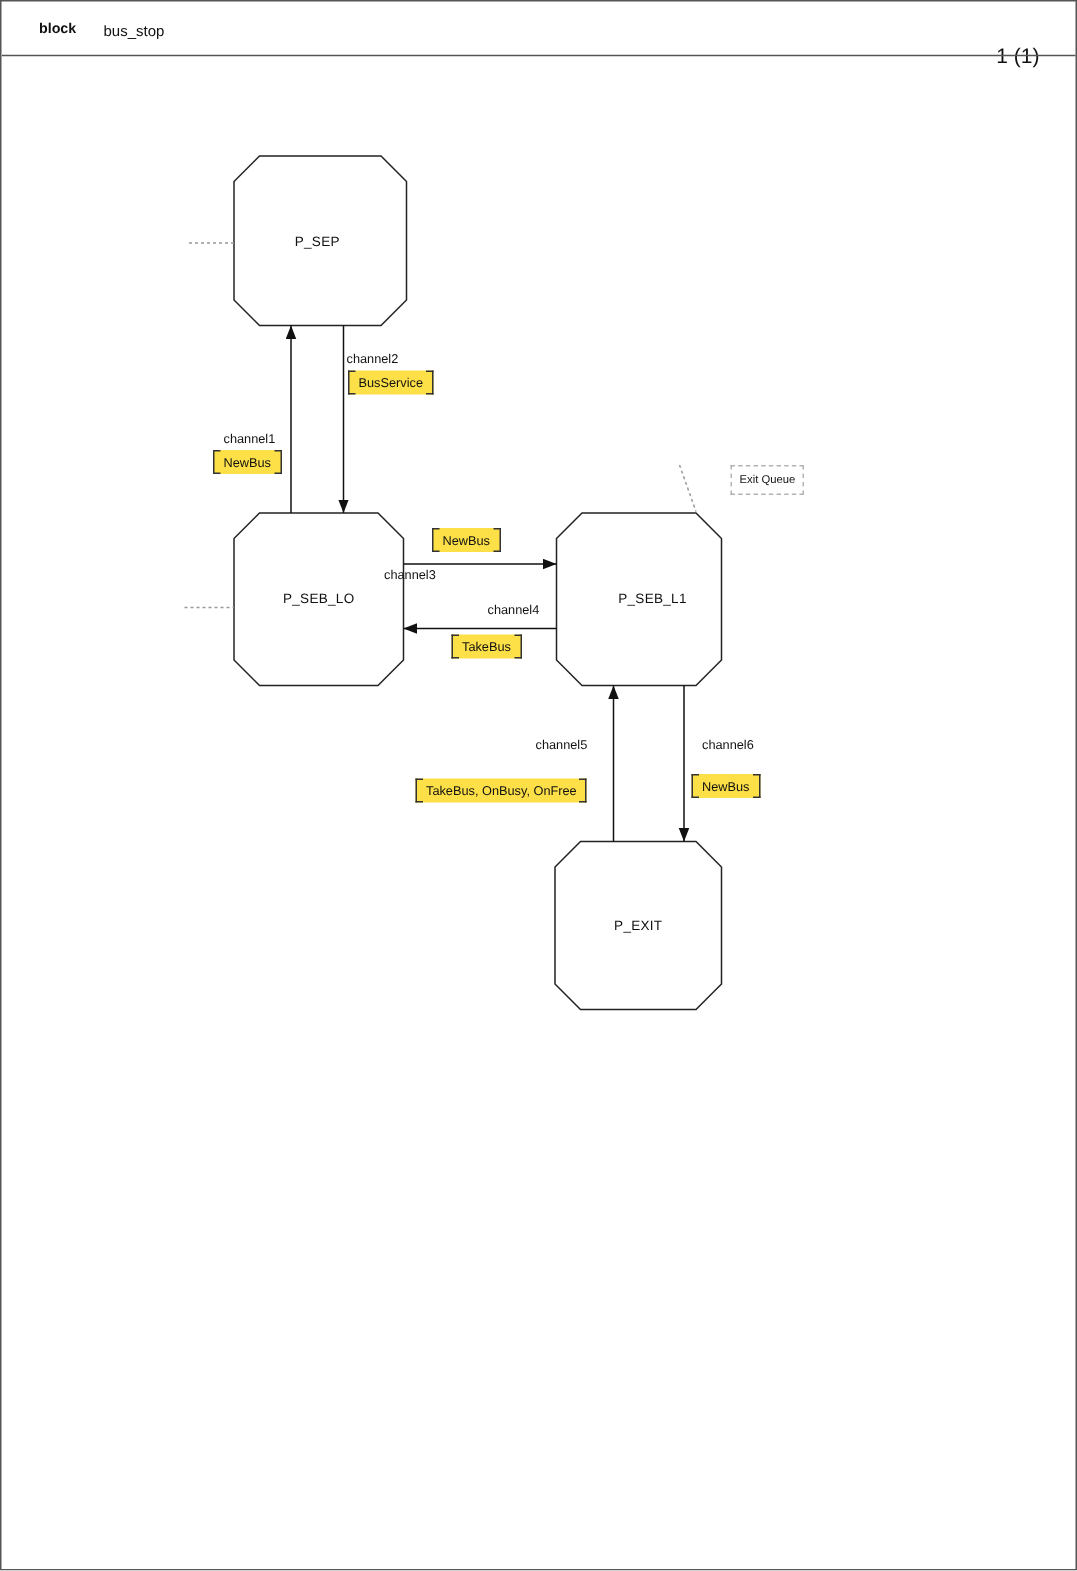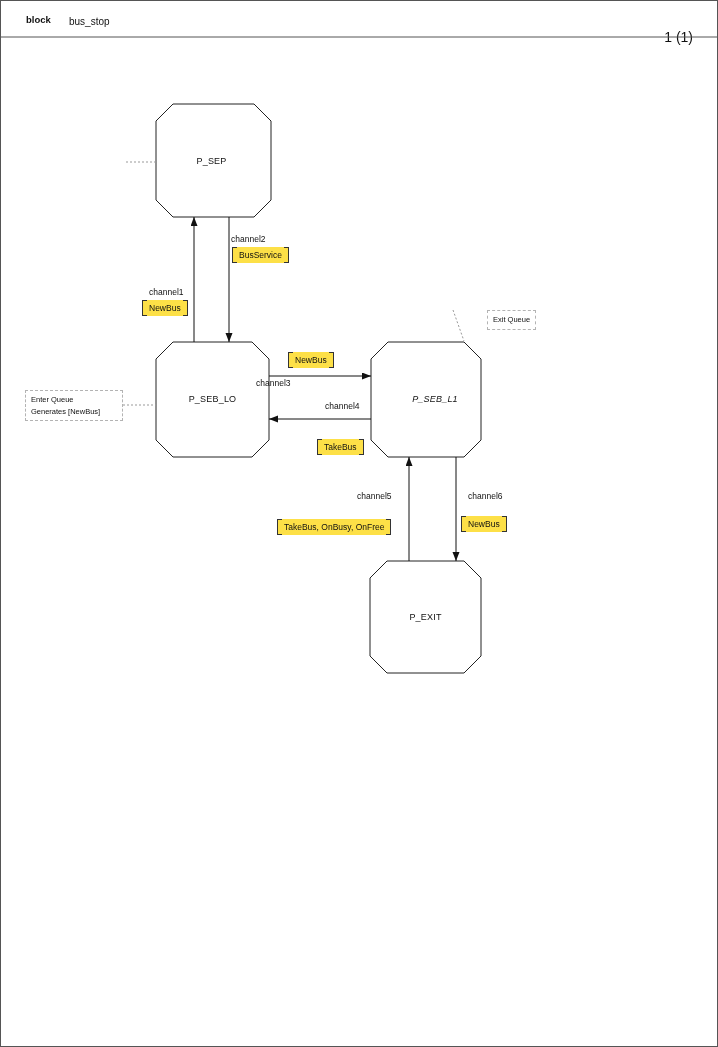--- a/index.html
+++ b/index.html
@@ -57,44 +57,40 @@
     <line x1="408" y1="560" x2="408" y2="456" stroke="#111" stroke-width="1" marker-end="url(#arr)"></line>
     <line x1="455" y1="456" x2="455" y2="560" stroke="#111" stroke-width="1" marker-end="url(#arr)"></line>
 
     <line x1="125" y1="161" x2="155" y2="161" stroke="#999" stroke-width="1" stroke-dasharray="2,2"></line>
     <line x1="122" y1="404" x2="155" y2="404" stroke="#999" stroke-width="1" stroke-dasharray="2,2"></line>
     <line x1="452" y1="309" x2="463" y2="340" stroke="#999" stroke-width="1" stroke-dasharray="2,2"></line>
   </svg>
 
   <div class="proc-label" style="left:155px; top:155px; width:111px;">P_SEP</div>
   <div class="proc-label" style="left:155px; top:393px; width:113px;">P_SEB_LO</div>
-  <div class="proc-label" style="left:370px; top:393px; width:128px;font-style:italic;">P_SEB_L1</div>
+  <div class="proc-label" style="left:370px; top:393px; width:128px;">P_SEB_L1</div>
   <div class="proc-label" style="left:369px; top:611px; width:111px;">P_EXIT</div>
 
   <div class="ch-label" style="left:148px; top:286px;">channel1</div>
   <div class="sig" style="left:141px; top:299px;">NewBus</div>
 
   <div class="ch-label" style="left:230px; top:233px;">channel2</div>
   <div class="sig" style="left:231px; top:246px;">BusService</div>
 
   <div class="sig" style="left:287px; top:351px;">NewBus</div>
   <div class="ch-label" style="left:255px; top:377px;">channel3</div>
 
   <div class="ch-label" style="left:324px; top:400px;">channel4</div>
-  <div class="sig" style="left:316px; top:422px;margin-top:16px;">TakeBus</div>
+  <div class="sig" style="left:300px; top:422px;">TakeBus</div>
 
   <div class="ch-label" style="left:356px; top:490px;">channel5</div>
   <div class="sig" style="left:276px; top:518px;">TakeBus, OnBusy, OnFree</div>
 
   <div class="ch-label" style="left:467px; top:490px;">channel6</div>
   <div class="sig" style="left:460px; top:515px;">NewBus</div>
 
 
-  <div class="comment" style="left:24px; top:389px; width:98px;">
-    <div>Enter Queue</div>
-    <div>Generates [NewBus]</div>
-  </div>
 
   <div class="comment" style="left:446px; top:309px;margin-left:40px;">
     <div>Exit Queue</div>
   </div>
 
 </div>
 
 </body></html>

